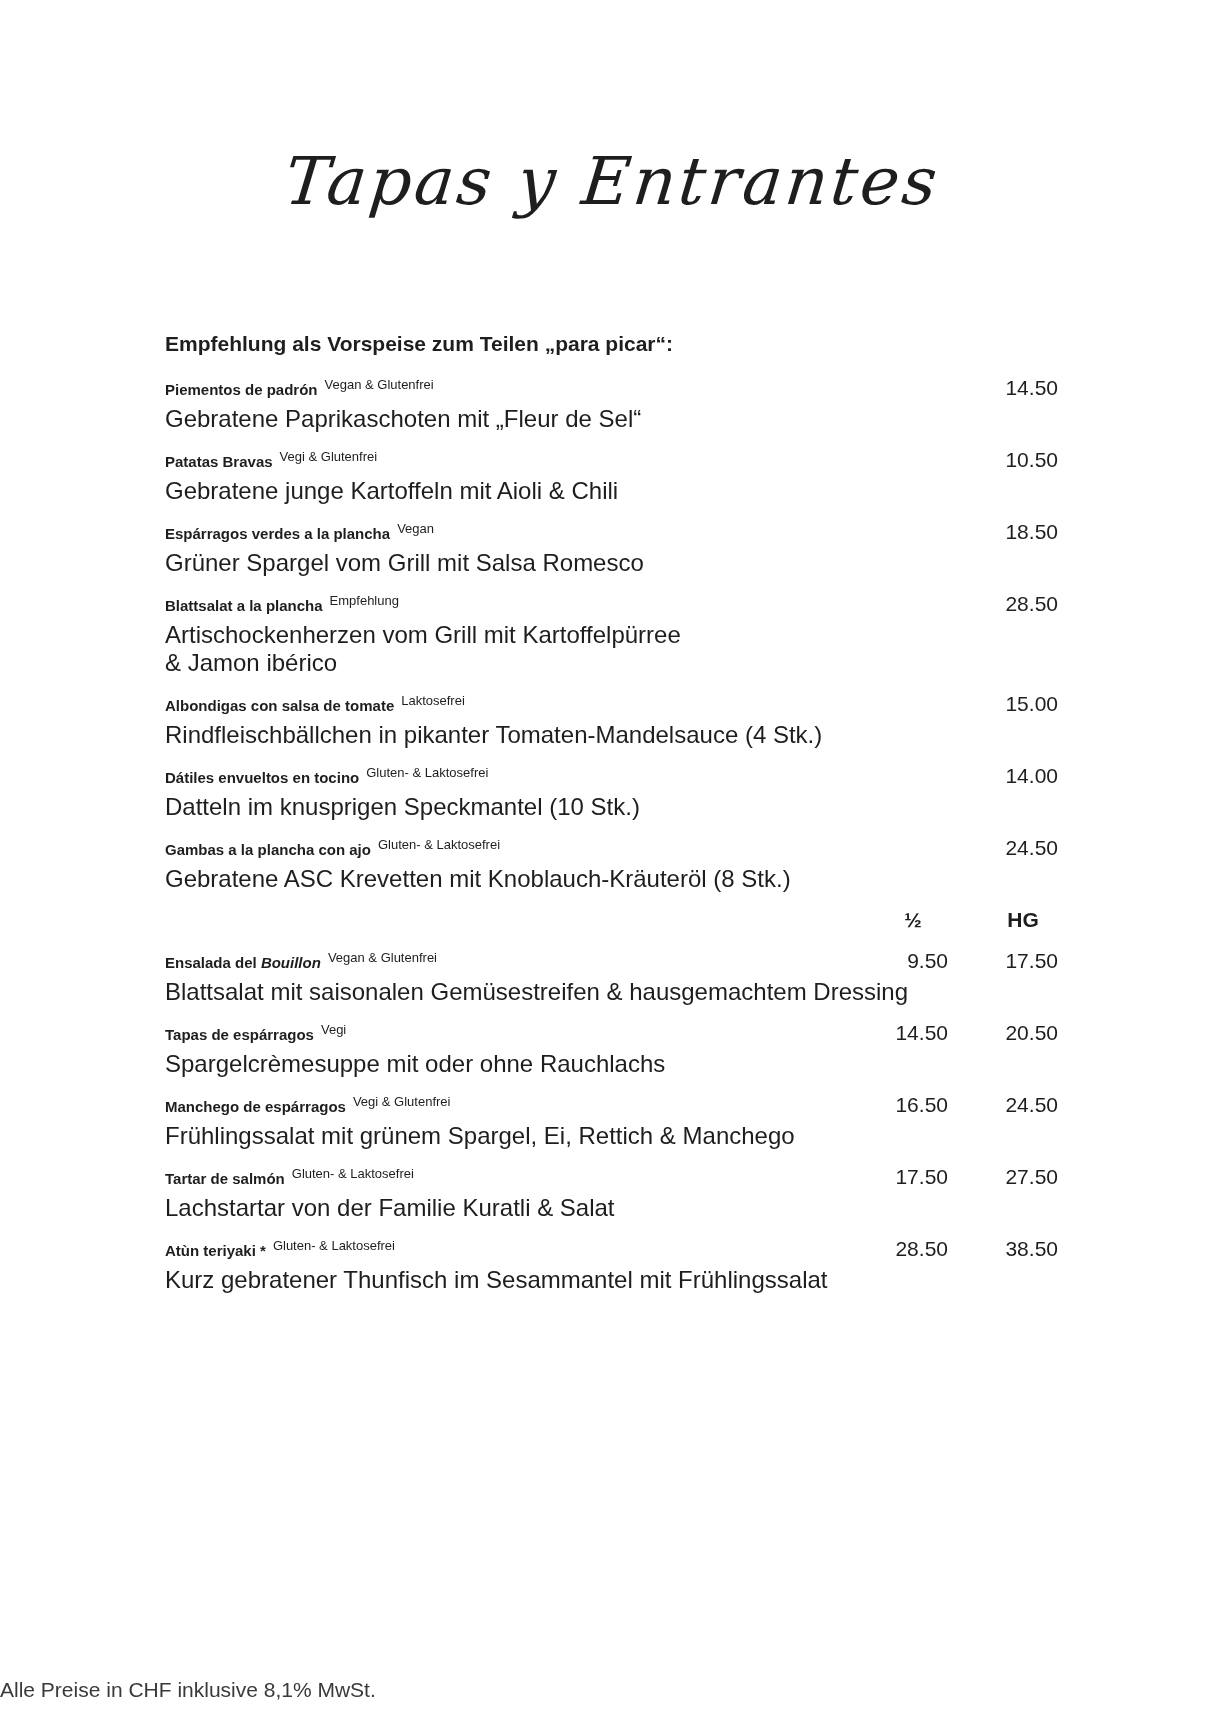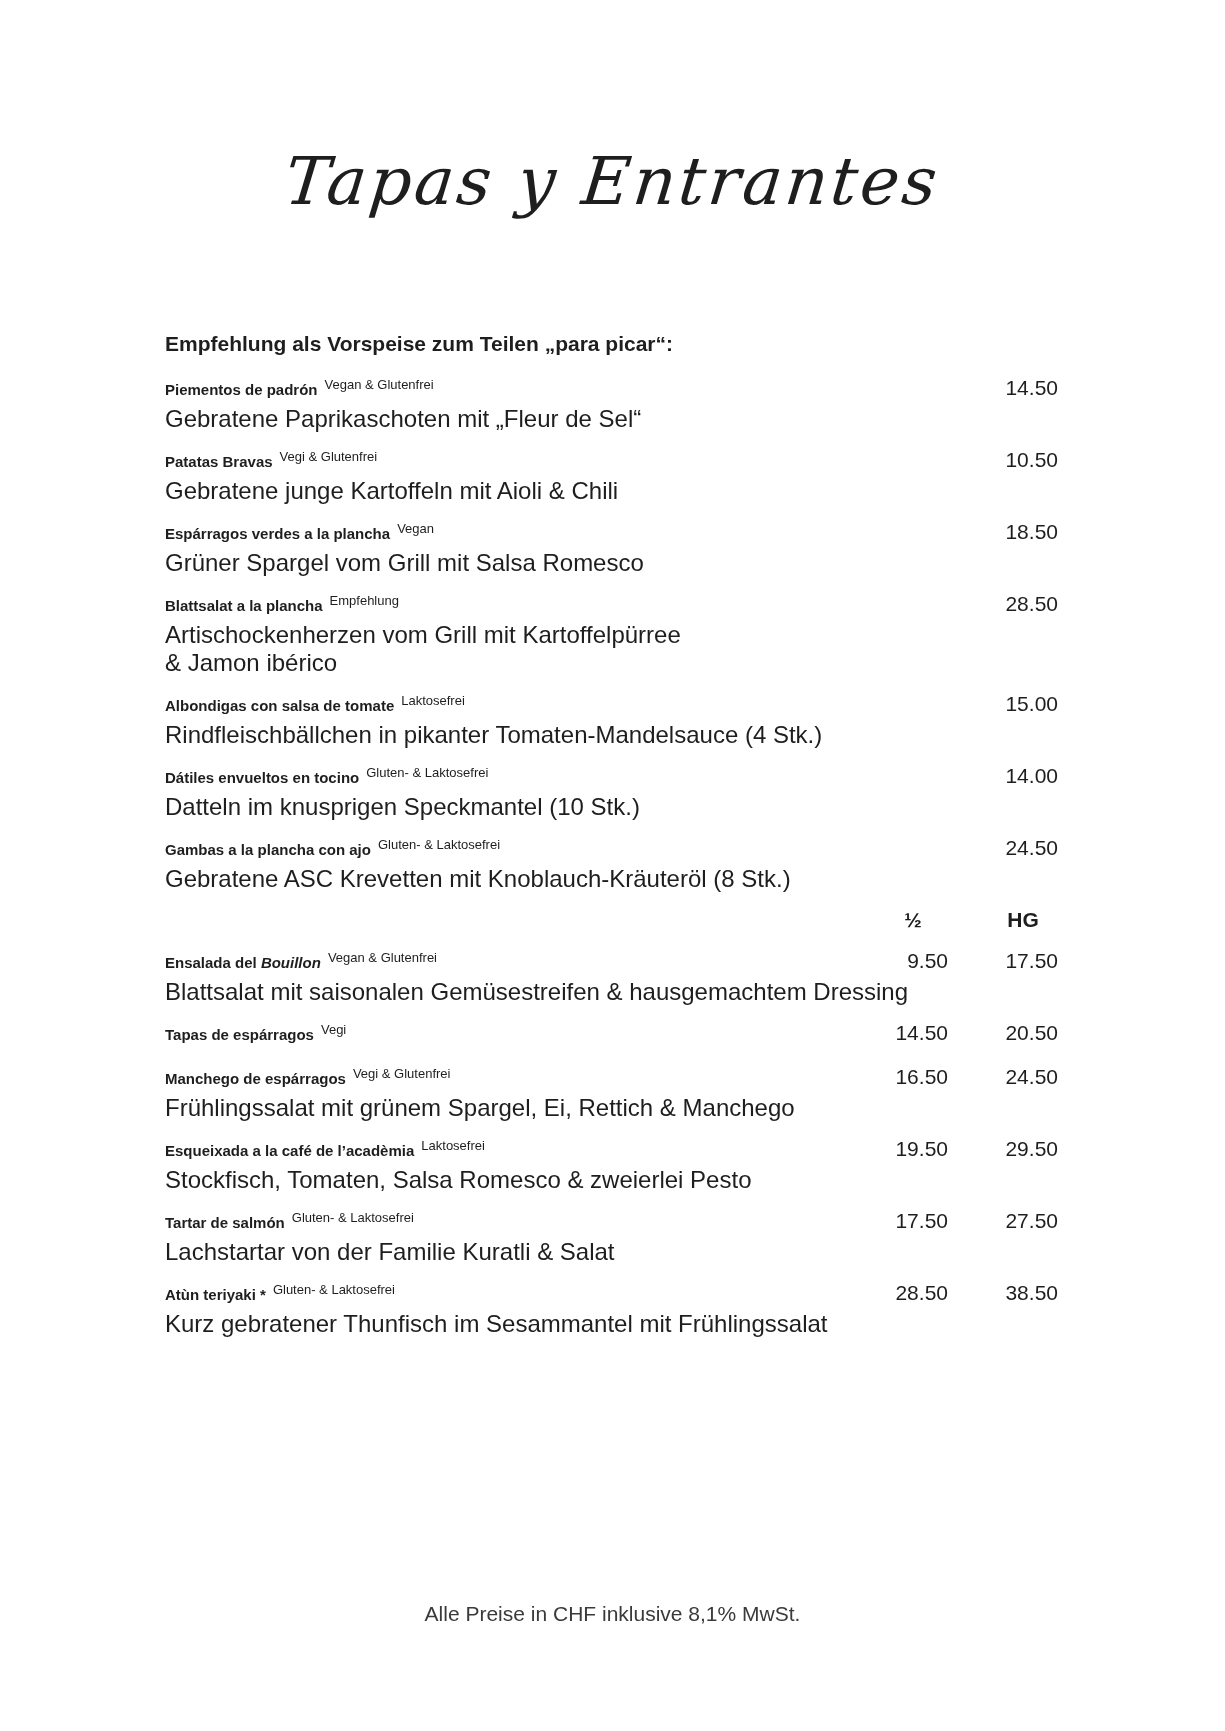--- a/index.html
+++ b/index.html
@@ -44,22 +44,22 @@
     font-size:21px; line-height:28px;
     flex:none; box-sizing:border-box;
   }
   .price.half { width:90px; }
   .desc { font-size:24px; line-height:28px; }
   .cols-header { margin-bottom:13px; }
   .cols-header .price { font-weight:bold; text-align:center; }
   .cols-header .price.half { padding-left:20px; }
   .cols-header .price.full { padding-left:40px; }
   .footer {
-    position:absolute; top:1600px; left:0; width:100%;
-    text-align:center; font-size:21px; line-height:28px;
+    position:absolute; top:1676px; left:0; width:100%;
+    font-size:21px; line-height:28px;
     color:#3a3a3a;
   }
 </style>
 </head>
 <body>
 
 <div class="title">Tapas y Entrantes</div>
 
 <div class="content">
 
@@ -144,39 +144,32 @@
     </div>
     <div class="desc">Blattsalat mit saisonalen Gemüsestreifen &amp; hausgemachtem Dressing</div>
   </div>
 
   <div class="item">
     <div class="row">
       <div class="name-cell"><span class="name">Tapas de espárragos</span><span class="tag">Vegi</span></div>
       <div class="price half">14.50</div>
       <div class="price full">20.50</div>
     </div>
+    <div class="desc">Spargelcrèmesuppe mit oder ohne Rauchlachs</div>
   </div>
 
   <div class="item">
     <div class="row">
       <div class="name-cell"><span class="name">Manchego de espárragos</span><span class="tag">Vegi &amp; Glutenfrei</span></div>
       <div class="price half">16.50</div>
       <div class="price full">24.50</div>
     </div>
     <div class="desc">Frühlingssalat mit grünem Spargel, Ei, Rettich &amp; Manchego</div>
   </div>
 
-  <div class="item">
-    <div class="row">
-      <div class="name-cell"><span class="name">Esqueixada a la café de l’acadèmia</span><span class="tag">Laktosefrei</span></div>
-      <div class="price half">19.50</div>
-      <div class="price full">29.50</div>
-    </div>
-    <div class="desc">Stockfisch, Tomaten, Salsa Romesco &amp; zweierlei Pesto</div>
-  </div>
 
   <div class="item">
     <div class="row">
       <div class="name-cell"><span class="name">Tartar de salmón</span><span class="tag">Gluten- &amp; Laktosefrei</span></div>
       <div class="price half">17.50</div>
       <div class="price full">27.50</div>
     </div>
     <div class="desc">Lachstartar von der Familie Kuratli &amp; Salat</div>
   </div>
 

